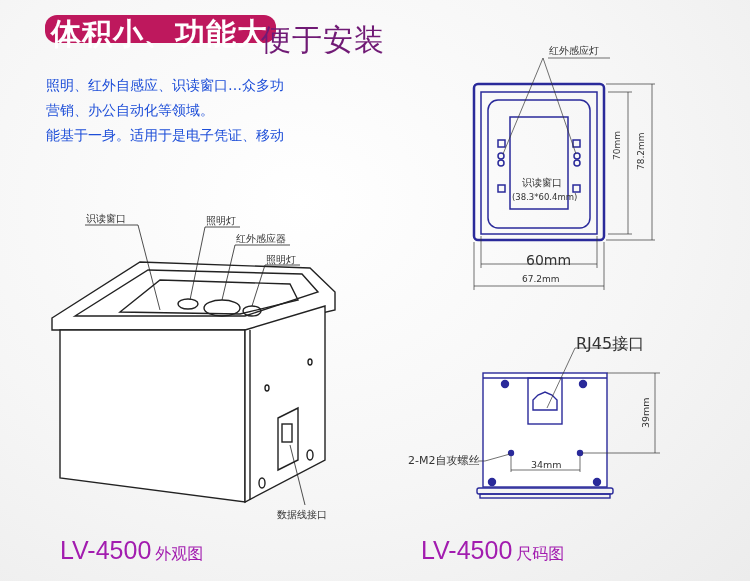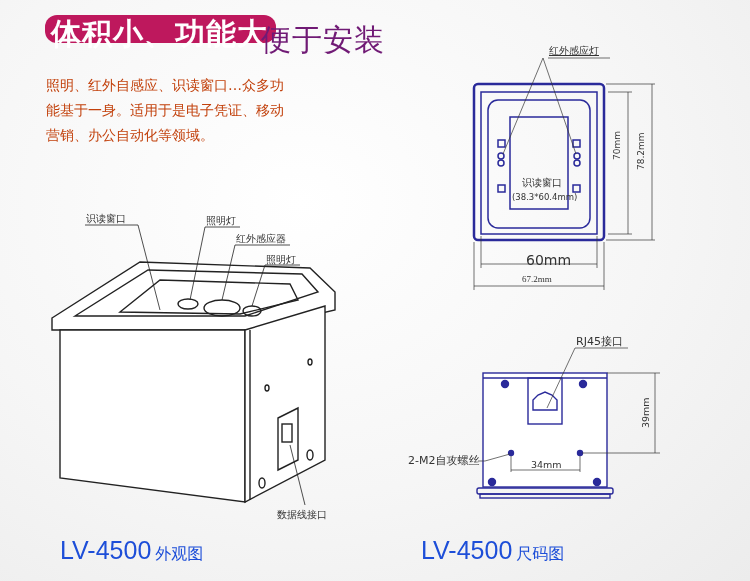--- a/index.html
+++ b/index.html
@@ -2,37 +2,37 @@
 <html><head>
 <meta charset="utf-8">
 <style>
   html,body{margin:0;padding:0;}
   body{width:750px;height:581px;position:relative;overflow:hidden;
     background:radial-gradient(ellipse at 40% 35%, #ffffff 0%, #f6f6f6 55%, #ececec 100%);
     font-family:"DejaVu Sans","Liberation Sans",sans-serif;color:#444;}
   .abs{position:absolute;}
   .hl{left:45px;top:15px;height:28px;background:#be185d;color:#fff;font-size:30px;line-height:38px;padding:0 8px 0 6px;font-weight:bold;letter-spacing:1px;border-radius:12px;}
   .hl2{left:261px;top:21px;height:38px;color:#701a75;font-size:30px;line-height:38px;letter-spacing:1px;}
-  .desc{left:46px;top:73px;width:290px;font-size:14px;line-height:25px;color:#c2410c;}
+  .desc{left:46px;top:73px;width:290px;font-size:14px;line-height:25px;color:#1d4ed8;}
   .desc p{margin:0;}
   .lbl{font-size:10px;color:#333;white-space:nowrap;}
-  .caption{font-family:"Liberation Sans",sans-serif;font-size:25px;color:#1d4ed8;}
+  .caption{font-family:"Liberation Sans",sans-serif;font-size:25px;color:#a21caf;}
   .caption small{font-size:16px;margin-left:4px;font-family:"DejaVu Sans",sans-serif;}
   svg{position:absolute;overflow:visible;}
 </style>
 </head>
 <body>
 
 <div class="abs hl">体积小、功能大</div>
 <div class="abs hl2">便于安装</div>
 
 <div class="abs desc">
   <p>照明、红外自感应、识读窗口…众多功</p>
+  <p>营销、办公自动化等领域。</p>
   <p>能基于一身。适用于是电子凭证、移动</p>
-  <p>营销、办公自动化等领域。</p>
 </div>
 
 <svg width="750" height="581" style="left:0;top:0;" fill="none" stroke="#222" stroke-width="1.4">
 
   <path d="M52 318 L140 262 L310 268 L335 292 L335 310 L250 330 L52 330 Z" fill="#fff"></path>
   <path d="M75 316 L148 270 L302 274 L318 292 L245 316 Z"></path>
   <path d="M120 312 L160 280 L290 284 L298 300 L240 314 Z"></path>
   <ellipse cx="188" cy="304" rx="10" ry="5"></ellipse>
   <ellipse cx="222" cy="308" rx="18" ry="8"></ellipse>
   <ellipse cx="252" cy="311" rx="9" ry="5"></ellipse>
@@ -90,25 +90,25 @@
     <line x1="606" y1="240" x2="655" y2="240"></line>
     <line x1="652" y1="84" x2="652" y2="240"></line>
     <line x1="481" y1="236" x2="481" y2="268"></line>
     <line x1="597" y1="236" x2="597" y2="268"></line>
     <line x1="481" y1="264" x2="597" y2="264"></line>
     <line x1="474" y1="242" x2="474" y2="290"></line>
     <line x1="604" y1="242" x2="604" y2="290"></line>
     <line x1="474" y1="286" x2="604" y2="286"></line>
   </g>
 </svg>
-<div class="abs lbl" style="left:549px;top:44px;text-decoration:underline;">红外感应灯</div>
+<div class="abs lbl" style="left:549px;top:44px;">红外感应灯</div>
 <div class="abs lbl" style="left:522px;top:176px;">识读窗口</div>
 <div class="abs lbl" style="left:512px;top:192px;font-size:8.5px;">(38.3*60.4mm)</div>
 <div class="abs lbl" style="left:526px;top:252px;font-size:14px;">60mm</div>
-<div class="abs lbl" style="left:522px;top:274px;font-size:9px;font-family:Liberation Serif, serif;">67.2mm</div>
+<div class="abs lbl" style="left:522px;top:274px;font-size:9px;">67.2mm</div>
 <div class="abs lbl" style="left:612px;top:160px;font-size:9px;transform:rotate(-90deg);transform-origin:left top;">70mm</div>
 <div class="abs lbl" style="left:636px;top:170px;font-size:9px;transform:rotate(-90deg);transform-origin:left top;">78.2mm</div>
 
 <svg width="750" height="581" style="left:0;top:0;" fill="none" stroke="#2a2a9a" stroke-width="1.4">
   <rect x="483" y="373" width="124" height="114" fill="#fff"></rect>
   <line x1="483" y1="378" x2="607" y2="378"></line>
   <rect x="477" y="488" width="136" height="6" rx="2"></rect>
   <rect x="480" y="494" width="130" height="4"></rect>
   <rect x="528" y="378" width="34" height="46"></rect>
   <path d="M533 400 L538 395 L545 392 L552 395 L557 400 L557 410 L533 410 Z"></path>
@@ -124,21 +124,21 @@
     <line x1="478" y1="461" x2="485" y2="461"></line>
     <line x1="485" y1="461" x2="510" y2="454"></line>
     <line x1="511" y1="456" x2="511" y2="472"></line>
     <line x1="580" y1="456" x2="580" y2="472"></line>
     <line x1="511" y1="470" x2="580" y2="470"></line>
     <line x1="607" y1="373" x2="660" y2="373"></line>
     <line x1="582" y1="453" x2="660" y2="453"></line>
     <line x1="655" y1="373" x2="655" y2="453"></line>
   </g>
 </svg>
-<div class="abs lbl" style="left:576px;top:334px;font-size:11px;">RJ45接口</div>
+<div class="abs lbl" style="left:576px;top:334px;font-size:16px;">RJ45接口</div>
 <div class="abs lbl" style="left:408px;top:453px;font-size:11px;">2-M2自攻螺丝</div>
 <div class="abs lbl" style="left:531px;top:459px;font-size:9.5px;">34mm</div>
 <div class="abs lbl" style="left:640px;top:428px;font-size:9.5px;transform:rotate(-90deg);transform-origin:left top;">39mm</div>
 
 <div class="abs caption" style="left:60px;top:536px;">
   <span>LV-4500</span><small>外观图</small>
 </div>
 <div class="abs caption" style="left:421px;top:536px;">
   <span>LV-4500</span><small>尺码图</small>
 </div>

